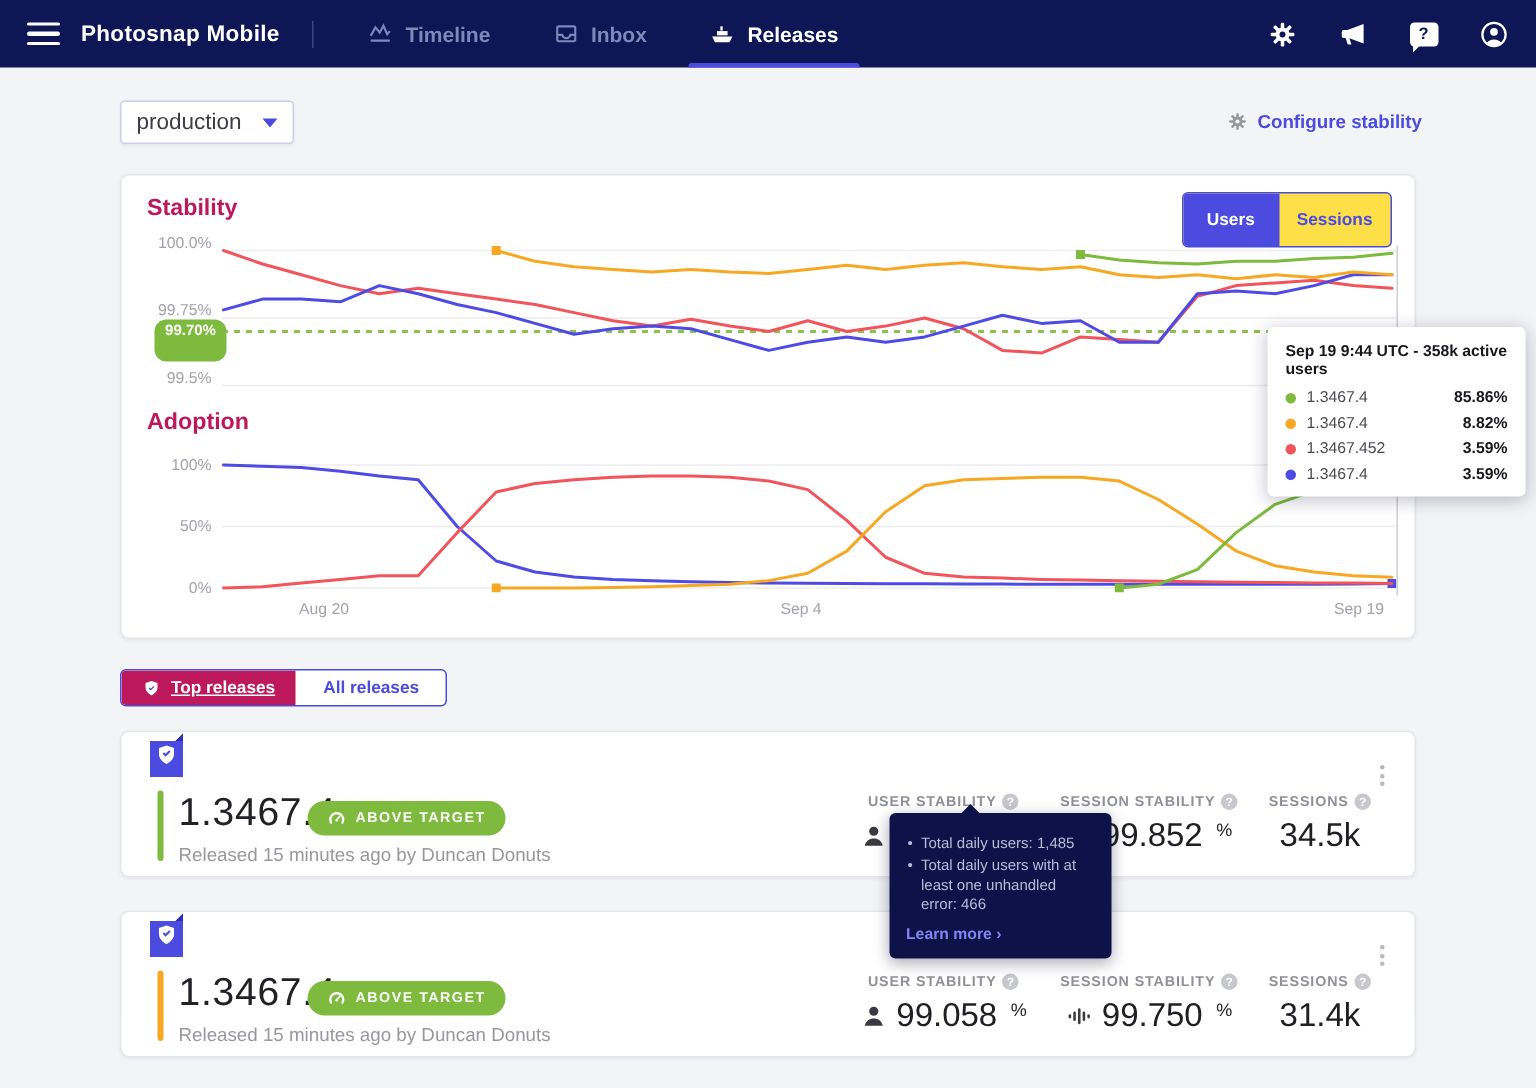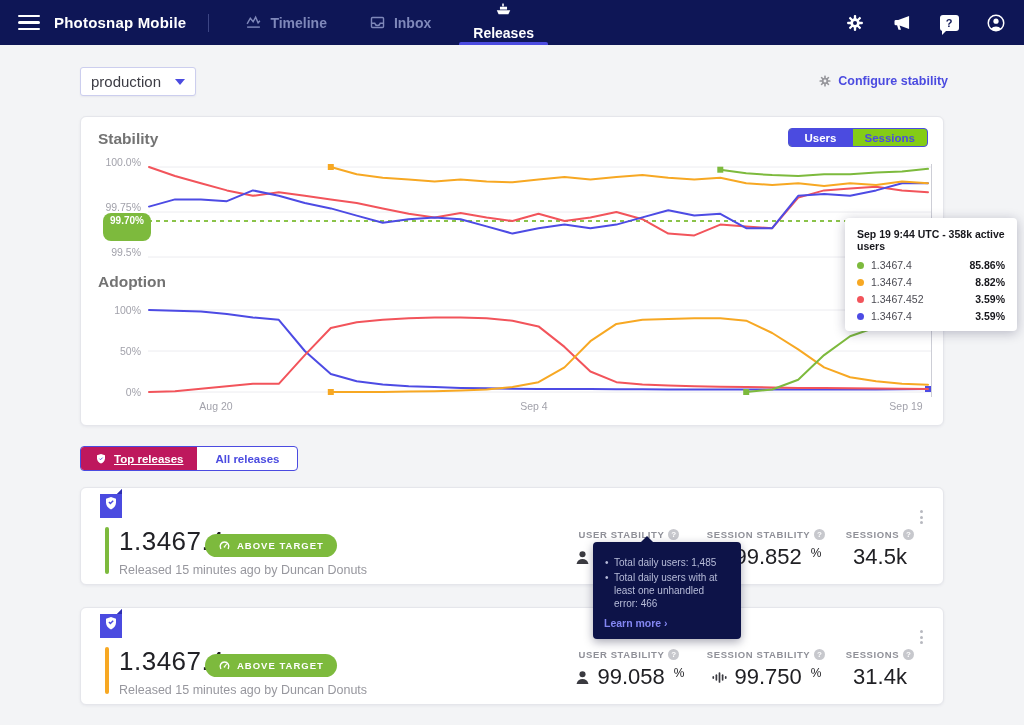--- a/index.html
+++ b/index.html
@@ -11,21 +11,21 @@
   .topnav { position:absolute; left:0; top:0; width:1024px; height:45px; background:#0e1656;
             display:flex; align-items:center; padding:0 18px; color:#fff; z-index:5; }
   .burger { width:22px; display:flex; flex-direction:column; gap:4px; cursor:pointer; }
   .burger span { height:2.5px; background:#fff; border-radius:2px; }
   .brand { margin-left:14px; font-size:15px; font-weight:bold; letter-spacing:.2px; }
   .nav-divider { width:1px; height:18px; background:#3c4584; margin:0 22px; }
   .nav-items { display:flex; height:45px; }
   .nav-item { position:relative; display:flex; align-items:center; gap:8px; padding:0 14px;
               margin-right:14px; color:#7f88ba; font-size:14px; font-weight:bold; cursor:pointer; }
   .nav-item svg { width:17px; height:17px; }
-  .nav-item.active { color:#fff;flex-direction:column; }
+  .nav-item.active { color:#fff; }
   .nav-item.active::after { content:""; position:absolute; left:0; right:0; bottom:0; height:3px;
               background:#4b4be0; border-radius:2px 2px 0 0; }
   .nav-right { margin-left:auto; display:flex; align-items:center; gap:27px; }
   .nav-icon { width:20px; height:20px; display:flex; align-items:center; justify-content:center; cursor:pointer; }
   .help-bubble { position:relative; width:19px; height:16px; background:#fff; border-radius:3px;
               color:#0e1656; font-size:11px; font-weight:bold; display:flex; align-items:center; justify-content:center; }
   .help-bubble::after { content:""; position:absolute; left:2px; bottom:-4px;
               border:4px solid transparent; border-top-color:#fff; border-left-color:#fff; border-width:3px; }
 
   
@@ -33,23 +33,23 @@
               border:1px solid #ccceee; border-radius:3px; box-shadow:0 1px 2px rgba(30,30,80,.06);
               display:flex; align-items:center; padding:0 10px; font-size:15px; color:#3c3c44; cursor:pointer; }
   .env-caret { margin-left:auto; width:0; height:0; border:5px solid transparent; border-top:6px solid #4b4be0; margin-top:5px; }
   .config-link { position:absolute; right:76px; top:74px; display:flex; align-items:center; gap:6px;
               color:#4b4be0; font-size:12.5px; font-weight:bold; cursor:pointer; }
   .config-link svg { width:14px; height:14px; }
 
   
   .card { background:#fff; border:1px solid #e5e6eb; border-radius:6px; box-shadow:0 1px 3px rgba(20,20,60,.06); }
   .chart-card { position:absolute; left:80px; top:116px; width:864px; height:310px; }
-  .chart-title { position:absolute; left:17px; font-size:15.5px; font-weight:bold; color:#737373;text-align:center; }
+  .chart-title { position:absolute; left:17px; font-size:15.5px; font-weight:bold; color:#be185d;text-align:center; }
   .seg-toggle { position:absolute; right:15px; top:11px; display:flex; border:1px solid #4b4be0;
-              border-radius:4px; overflow:hidden; height:19px; background:#84cc16; }
+              border-radius:4px; overflow:hidden; height:37px; background:#fde047; }
   .seg { min-width:64px; padding:0 12px; display:flex; align-items:center; justify-content:center; gap:6px;
               font-size:11.5px; font-weight:bold; color:#4b4be0; cursor:pointer; }
   .seg.active { background:#4b4be0; color:#fff; }
   .ytick { position:absolute; left:0; width:60px; text-align:right; font-size:10.5px; color:#a2a2ab; }
   .xtick { position:absolute; width:60px; text-align:center; font-size:10.5px; color:#a2a2ab; }
   .target-badge { position:absolute; left:22px; width:48px; height:28px; border-radius:8px;
               background:#7dba3d; color:#fff; font-size:10px; font-weight:bold; text-align:center;
               line-height:16px; z-index:3; }
   .plot { position:absolute; left:67px; }
   .hoverline { position:absolute; left:850px; top:47px; width:1px; height:233px; background:#cdced6; z-index:1; }

